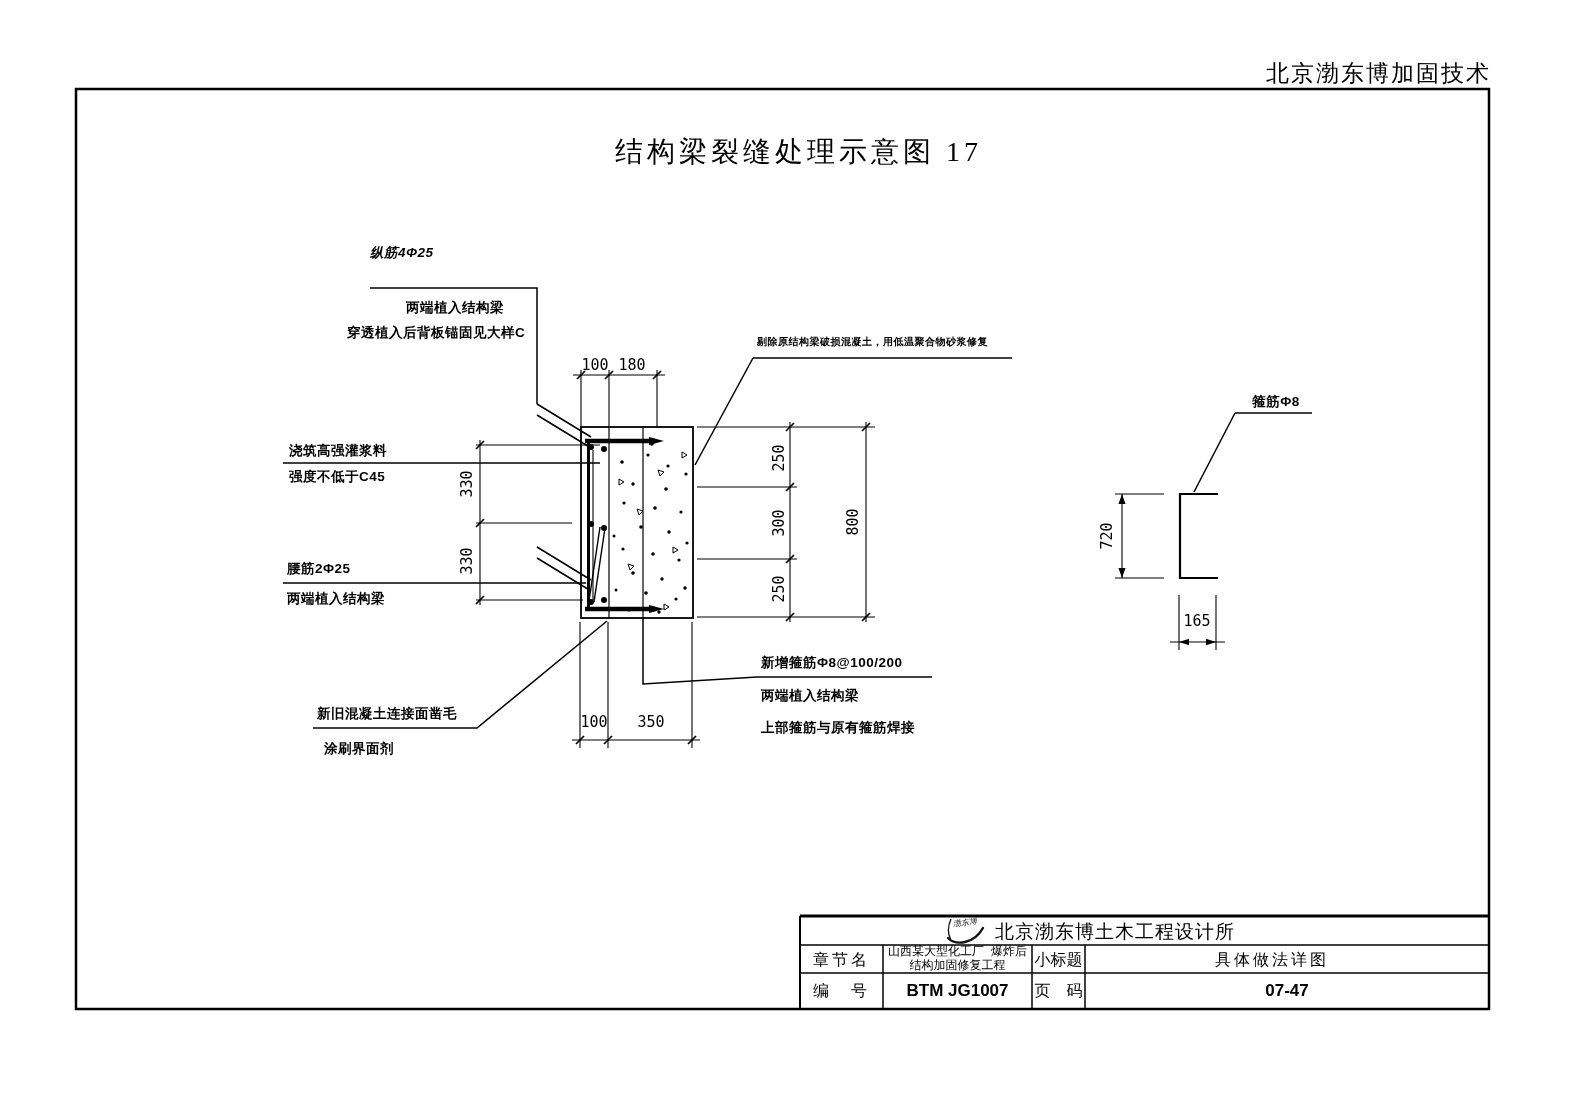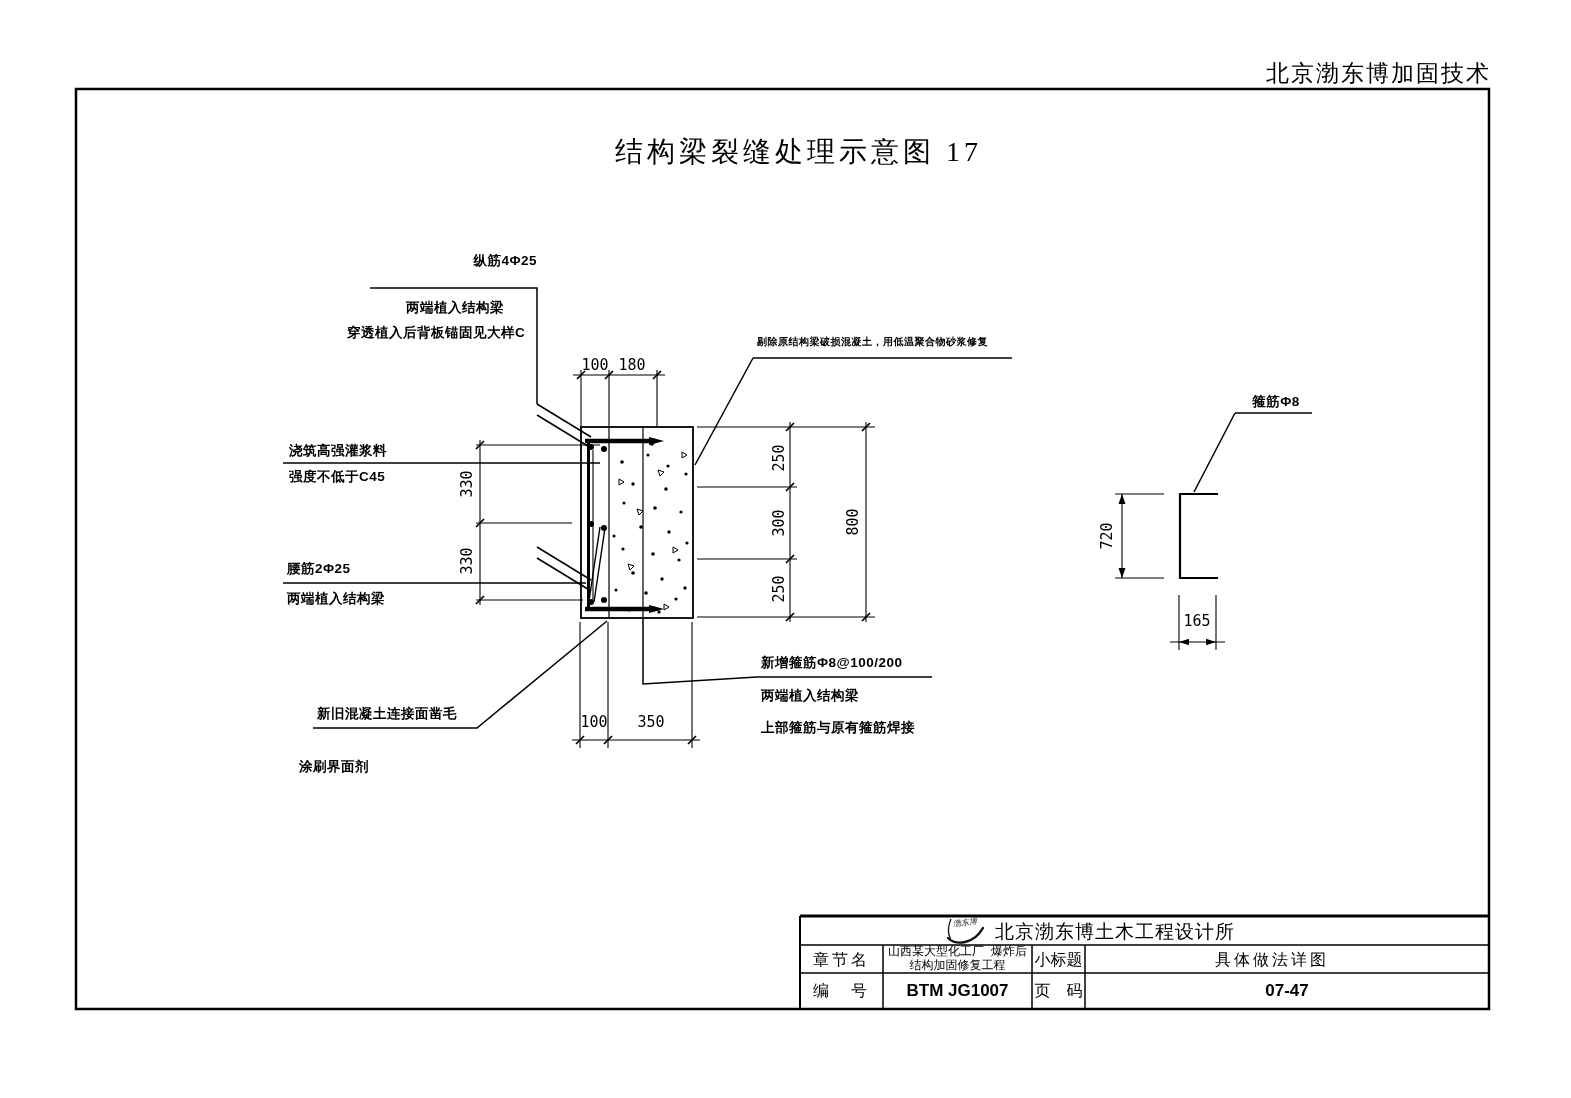--- a/index.html
+++ b/index.html
@@ -180,32 +180,32 @@
   <g stroke="#111" fill="none">
     <path d="M948,938 C956,946 974,944 983,928" stroke-width="2.4" stroke-linecap="round"></path>
     <path d="M951,919 C947.5,927 948,934 950.5,939" stroke-width="1.3"></path>
   </g>
 </svg>
 
 <div class="abs serif hdr" style="left:1266px;top:58px;">北京渤东博加固技术</div>
 
 <div class="abs serif sheet-title" style="left:615px;top:133px;">结构梁裂缝处理示意图 17</div>
 
-<div class="abs ann" style="left:370px;top:252px;width:167px;text-align:right;">纵筋4Φ25</div>
+<div class="abs ann" style="left:370px;top:244px;width:167px;text-align:left;font-style:italic;">纵筋4Φ25</div>
 <div class="abs ann" style="left:406px;top:299px;">两端植入结构梁</div>
 <div class="abs ann" style="left:347px;top:324px;">穿透植入后背板锚固见大样C</div>
 
 <div class="abs ann" style="left:289px;top:442px;">浇筑高强灌浆料</div>
 <div class="abs ann" style="left:289px;top:468px;">强度不低于C45</div>
 
 <div class="abs ann" style="left:287px;top:560px;">腰筋2Φ25</div>
 <div class="abs ann" style="left:287px;top:590px;">两端植入结构梁</div>
 
 <div class="abs ann" style="left:317px;top:705px;">新旧混凝土连接面凿毛</div>
-<div class="abs ann" style="left:299px;top:740px;margin-top:18px;">涂刷界面剂</div>
+<div class="abs ann" style="left:324px;top:740px;">涂刷界面剂</div>
 
 <div class="abs ann" style="left:757px;top:335px;font-size:10px;">剔除原结构梁破损混凝土，用低温聚合物砂浆修复</div>
 <div class="abs ann" style="left:761px;top:654px;">新增箍筋Φ8@100/200</div>
 <div class="abs ann" style="left:761px;top:687px;">两端植入结构梁</div>
 <div class="abs ann" style="left:761px;top:719px;">上部箍筋与原有箍筋焊接</div>
 <div class="abs ann" style="left:1240px;top:393px;width:72px;text-align:center;">箍筋Φ8</div>
 
 <div class="abs dimh" style="left:575px;top:356px;">100</div>
 <div class="abs dimh" style="left:612px;top:356px;">180</div>
 <div class="abs dimv" style="left:445px;top:475px;">330</div>

